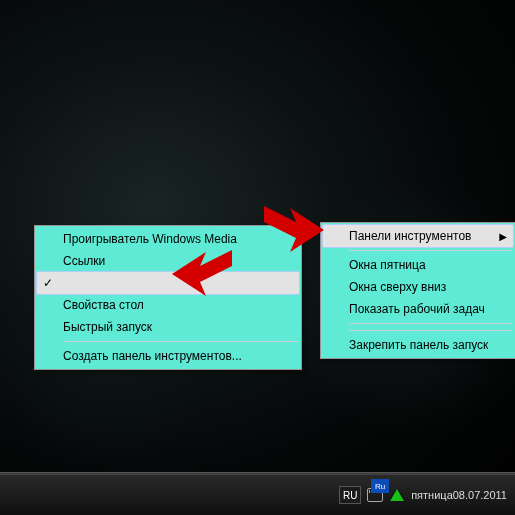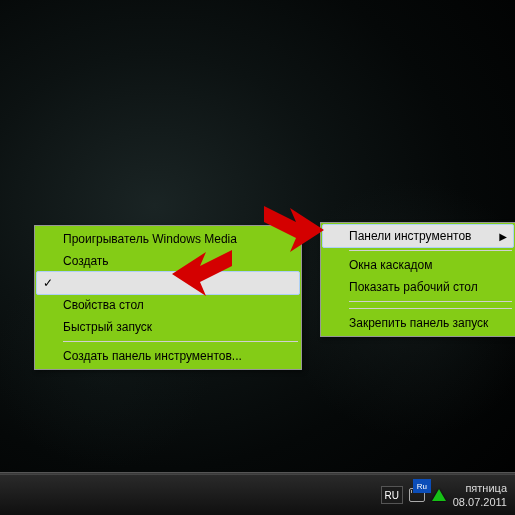--- a/index.html
+++ b/index.html
@@ -3,30 +3,30 @@
 <meta charset="utf-8">
 <style>
   html,body{margin:0;padding:0;width:515px;height:515px;overflow:hidden;font-family:"Segoe UI",Tahoma,sans-serif;font-size:12px;background:#000;}
   .wallpaper{position:absolute;inset:0;background:radial-gradient(ellipse at 30% 40%, #1a2424 0%, #0c1212 35%, #050808 60%, #000 100%);}
   .wallpaper::after{content:"";position:absolute;inset:0;background:
     radial-gradient(circle at 80% 60%, rgba(30,40,40,.4) 0%, transparent 25%),
     radial-gradient(circle at 20% 70%, rgba(20,30,30,.3) 0%, transparent 20%);}
   .taskbar{position:absolute;left:0;right:0;bottom:0;height:40px;background:linear-gradient(#2a2a2a,#0f0f0f);border-top:1px solid #444;}
   .taskbar-line{position:absolute;left:0;right:0;bottom:40px;height:2px;background:#3a3a3a;border-top:1px solid #555;}
   .tray{position:absolute;right:6px;bottom:0;height:40px;display:flex;align-items:center;gap:6px;}
-  .tray-block{display:flex;flex-direction:column;align-items:flex-end;color:#ddd;font-size:11px;line-height:14px;padding-right:2px;}
+  .tray-block{display:flex;flex-direction:row;align-items:flex-end;color:#ddd;font-size:11px;line-height:14px;padding-right:2px;}
   .lang-badge{display:inline-flex;align-items:center;justify-content:center;width:20px;height:16px;background:#1b1b1b;color:#fff;font-size:10px;border:1px solid #555;margin-left:33px;}
   .lang-badge.blue{background:#0b4db8;border-color:#0b4db8;}
   .tray-icon{width:16px;height:16px;display:flex;align-items:center;justify-content:center;}
   .kbd{width:18px;height:12px;border:1px solid #aaa;border-radius:2px;position:relative;}
   .kbd::before{content:"";position:absolute;left:1px;right:1px;top:1px;height:3px;background:repeating-linear-gradient(90deg,#aaa 0 1px,transparent 1px 3px);}
   .kbd-wrap{position:relative;}
   .kbd-wrap .mini{position:absolute;top:-8px;right:-6px;}
   .tri{width:0;height:0;border-left:7px solid transparent;border-right:7px solid transparent;border-bottom:12px solid #16c016;filter:drop-shadow(0 0 1px #000);}
-  .menu{position:absolute;background:#84cc16;border:1px solid #969696;box-shadow:2px 2px 4px rgba(0,0,0,.4);padding:2px;}
+  .menu{position:absolute;background:#5eead4;border:1px solid #969696;box-shadow:2px 2px 4px rgba(0,0,0,.4);padding:2px;}
   .menu .col{display:flex;flex-direction:column;}
   .menu-item{display:flex;align-items:center;height:22px;padding:0 18px 0 26px;white-space:nowrap;color:#000;position:relative;}
   .menu-item.hover{background:#e3e3e3;border:1px solid #aecff7;margin:-1px;border-radius:2px;}
   .menu-item .check{position:absolute;left:6px;font-size:12px;}
   .menu-item .arrow{position:absolute;right:6px;font-size:10px;}
   .menu-sep{height:1px;background:#d0d0d0;margin:3px 1px 3px 26px;}
   .submenu{left:34px;top:225px;width:262px;}
   .mainmenu{left:320px;top:222px;width:190px;}
   .red-arrow{position:absolute;pointer-events:none;}
   .red-arrow svg{display:block;}
@@ -54,40 +54,43 @@
 </div>
 
 <div class="menu mainmenu">
   <div class="col" id="mainmenu-col">
       <div class="menu-item hover">
         <span>Панели инструментов</span>
         <span class="arrow">▶</span>
       </div>
       <div class="menu-sep"></div>
       <div class="menu-item">
-        <span>Окна каскадом</span>
+        <span>Окна пятница</span>
       </div>
       <div class="menu-item">
-        <span>Показать рабочий стол</span>
+        <span>Окна сверху вниз</span>
+      </div>
+      <div class="menu-item">
+        <span>Показать рабочий задач</span>
       </div>
       <div class="menu-sep"></div>
       <div class="menu-sep"></div>
       <div class="menu-item">
         <span>Закрепить панель запуск</span>
       </div>
     </div>
 </div>
 
 <div class="menu submenu">
   <div class="col" id="submenu-col">
       <div class="menu-item">
         <span>Проигрыватель Windows Media</span>
       </div>
       <div class="menu-item">
-        <span>Создать</span>
+        <span>Ссылки</span>
       </div>
       <div class="menu-item hover">
         <span class="check">✓</span>
       </div>
       <div class="menu-item">
         <span>Свойства стол</span>
       </div>
       <div class="menu-item">
         <span>Быстрый запуск</span>
       </div>

